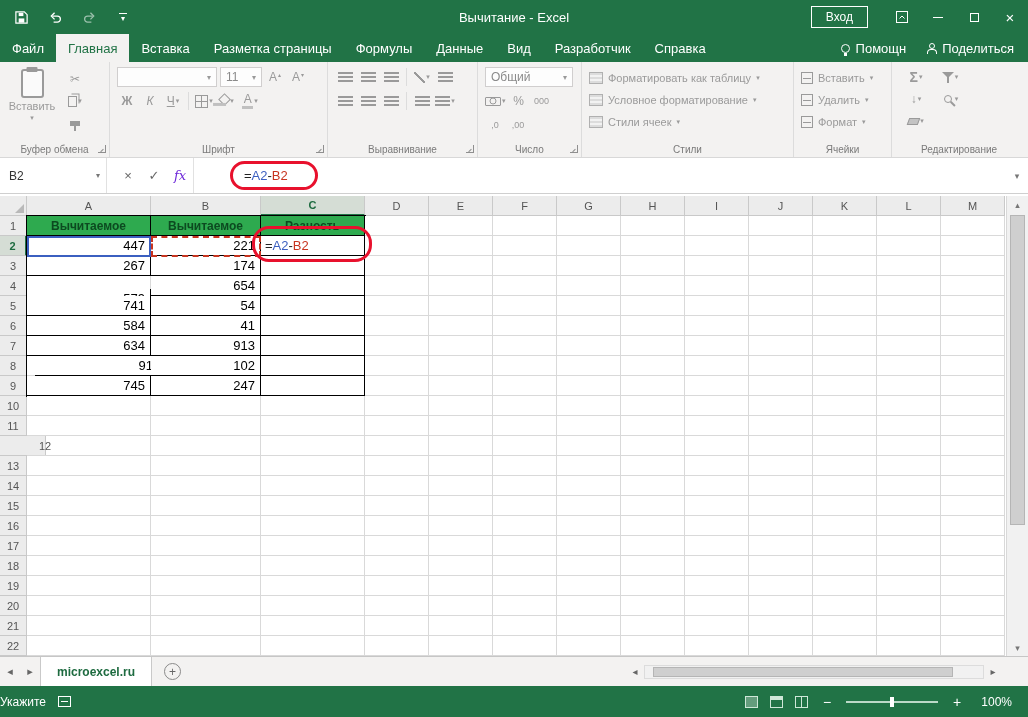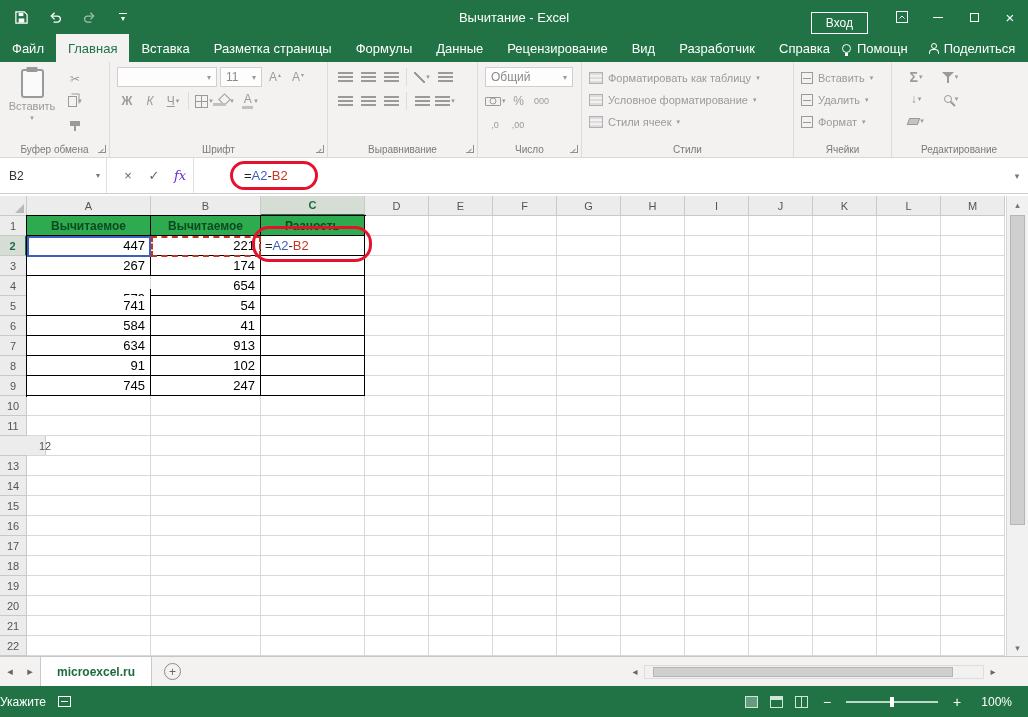--- a/index.html
+++ b/index.html
@@ -8,21 +8,21 @@
   .app{position:absolute;inset:0}
 
   
   .titlebar{position:absolute;top:0;left:0;width:100%;height:34px;background:#217346;display:flex;align-items:center;color:#fff}
   .qat{display:flex;align-items:center;gap:16px;padding-left:12px;z-index:2}
   .qat-btn{width:18px;height:18px;display:flex;align-items:center;justify-content:center;cursor:pointer}
   .qat-btn.dim{opacity:.55}
   .qat-dd{display:flex;flex-direction:column;align-items:center;font-size:8px;line-height:5px}
   .qat-dd .bar{width:8px;height:1px;background:#fff;margin-bottom:2px}
   .title{position:absolute;left:0;right:0;text-align:center;font-size:13px;pointer-events:none}
-  .tb-right{margin-left:auto;display:flex;align-items:flex-end;height:100%;z-index:2}
+  .tb-right{margin-left:auto;display:flex;align-items:center;height:100%;z-index:2}
   .signin{border:1px solid #fff;padding:3px 14px;font-size:12px;margin-right:16px;cursor:pointer}
   .tb-btn{width:36px;height:34px;display:flex;align-items:center;justify-content:center;cursor:pointer;font-size:15px}
   .min-ic{width:10px;height:1px;background:#fff}
   .max-ic{width:9px;height:9px;border:1px solid #fff}
 
   
   .tabrow{position:absolute;top:34px;left:0;width:100%;height:28px;background:#217346;display:flex;align-items:stretch;color:#fff;font-size:13px}
   #tabs{display:flex}
   .tab{padding:0 12px;display:flex;align-items:center;cursor:pointer;white-space:nowrap}
   .tab.active{background:#f3f2f1;color:#217346}
@@ -202,21 +202,20 @@
   </div>
 
   <div class="tabrow">
     <div id="tabs">
         <div class="tab">Файл</div>
         <div class="tab active">Главная</div>
         <div class="tab">Вставка</div>
         <div class="tab">Разметка страницы</div>
         <div class="tab">Формулы</div>
         <div class="tab">Данные</div>
-        <div class="tab">Рецензирование</div>
         <div class="tab">Вид</div>
         <div class="tab">Разработчик</div>
         <div class="tab">Справка</div>
       </div>
     <div class="tabrow-right">
       <span class="tr-item">
         <i class="bulb-ic"></i>
         <span>Помощн</span>
       </span>
       <span class="tr-item">
@@ -529,21 +528,21 @@
           <div class="tcell tformula" style="left: 234px; top: 60px; width: 104px; height: 20px;"></div>
           <div class="tcell tnum" style="left: 0px; top: 80px; width: 124px; height: 20px;">741</div>
           <div class="tcell tnum" style="left: 124px; top: 80px; width: 110px; height: 20px;">54</div>
           <div class="tcell tformula" style="left: 234px; top: 80px; width: 104px; height: 20px;"></div>
           <div class="tcell tnum" style="left: 0px; top: 100px; width: 124px; height: 20px;">584</div>
           <div class="tcell tnum" style="left: 124px; top: 100px; width: 110px; height: 20px;">41</div>
           <div class="tcell tformula" style="left: 234px; top: 100px; width: 104px; height: 20px;"></div>
           <div class="tcell tnum" style="left: 0px; top: 120px; width: 124px; height: 20px;">634</div>
           <div class="tcell tnum" style="left: 124px; top: 120px; width: 110px; height: 20px;">913</div>
           <div class="tcell tformula" style="left: 234px; top: 120px; width: 104px; height: 20px;"></div>
-          <div class="tcell tnum" style="left: 0px; top: 140px; width: 124px; height: 20px;">91</div>
+          <div class="tcell tnum" style="left: 8px; top: 140px; width: 124px; height: 20px;">91</div>
           <div class="tcell tnum" style="left: 124px; top: 140px; width: 110px; height: 20px;">102</div>
           <div class="tcell tformula" style="left: 234px; top: 140px; width: 104px; height: 20px;"></div>
           <div class="tcell tnum" style="left: 0px; top: 160px; width: 124px; height: 20px;">745</div>
           <div class="tcell tnum" style="left: 124px; top: 160px; width: 110px; height: 20px;">247</div>
           <div class="tcell tformula" style="left: 234px; top: 160px; width: 104px; height: 20px;"></div>
         </div>
       <div id="a2-ref"></div>
       <div id="b2-ref"></div>
     </div>
   </div>

